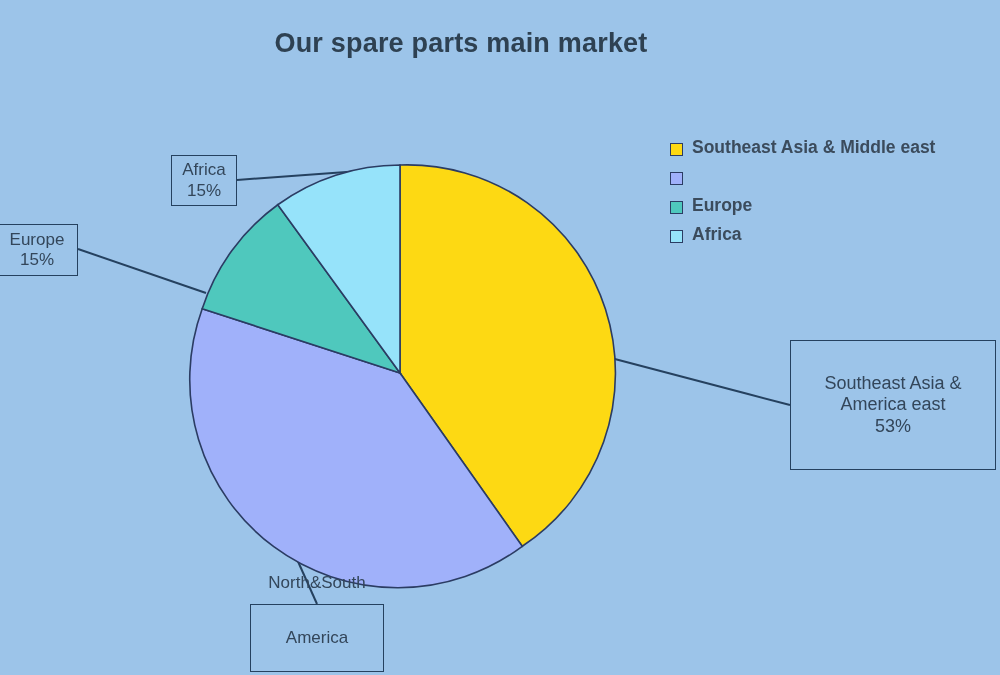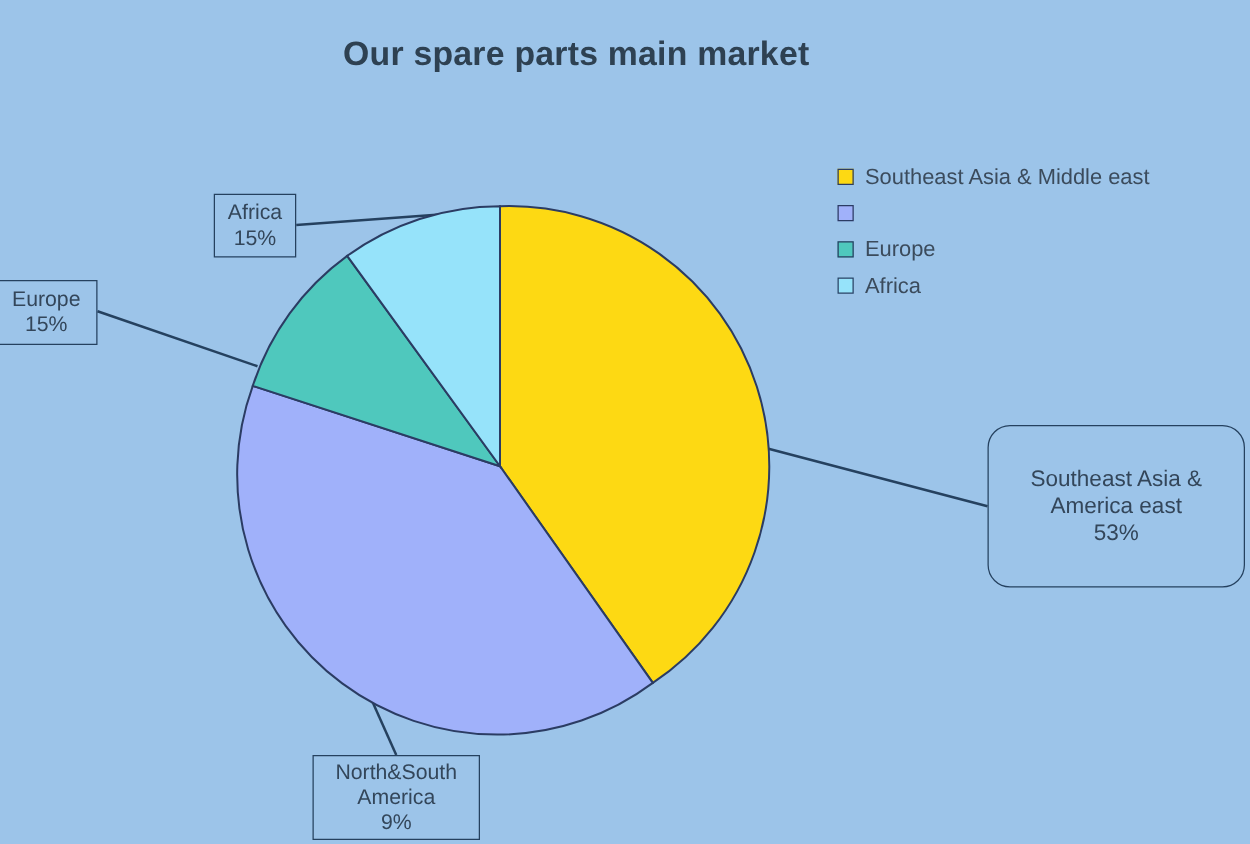--- a/index.html
+++ b/index.html
@@ -41,22 +41,23 @@
     overflow: visible;
   }
   .legend {
     position: absolute;
     left: 670px;
     top: 127px;
     width: 300px;
   }
   .legend-item {
     display: flex;
-    align-items: center;
+    align-items: flex-end;
     height: 29px;
+    font-weight: bold;
   }
   .legend-swatch {
     width: 13px;
     height: 13px;
     border: 1.3px solid #2b3c63;
     box-sizing: border-box;
     margin-right: 9px;
     flex: 0 0 auto;
   }
   .legend-label {
@@ -81,28 +82,28 @@
   .callout-line {
     display: block;
     white-space: nowrap;
   }
   #callout-sea {
     left: 790px;
     top: 340px;
     width: 206px;
     height: 130px;
     font-size: 18px;
-    border-radius: 18px;
   }
   #callout-nsa {
     left: 250px;
     top: 604px;
     width: 134px;
     height: 68px;
     font-size: 17px;
+    gap: 35px;
   }
   #callout-europe {
     left: -4px;
     top: 224px;
     width: 82px;
     height: 52px;
     font-size: 17px;
   }
   #callout-africa {
     left: 171px;

